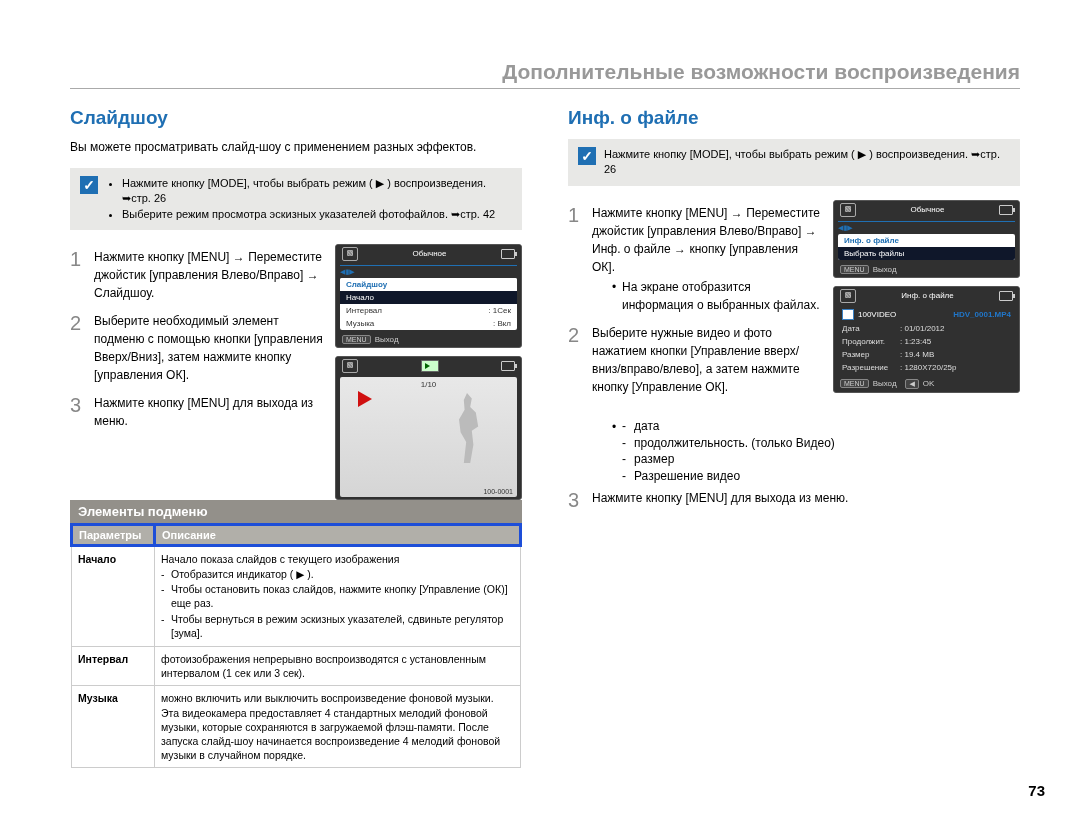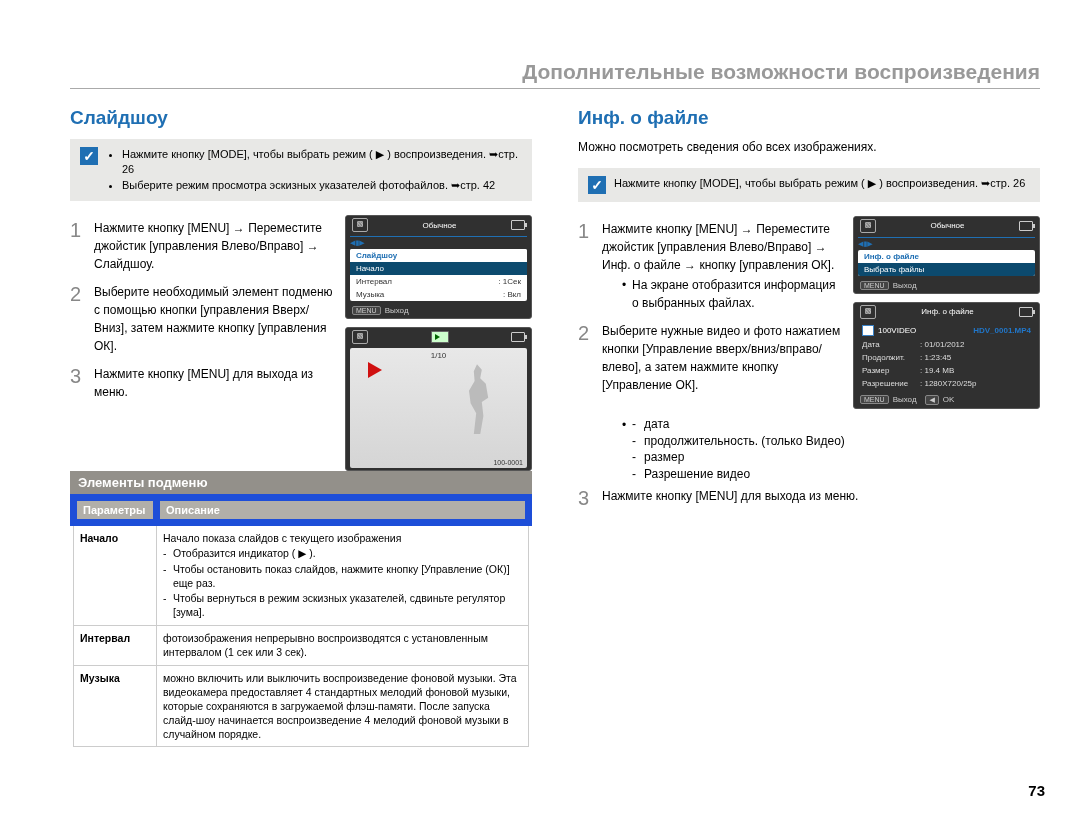--- a/index.html
+++ b/index.html
@@ -1,48 +1,48 @@
 <!DOCTYPE html>
 <html><head>
 <meta charset="utf-8">
 <style>
   body { margin:0; font-family: Arial, sans-serif; font-size:12px; color:#000; background:#fff; }
-  .page { width:1080px; height:825px; position:relative; box-sizing:border-box; padding:60px 40px 40px 70px; }
+  .page { width:1080px; height:825px; position:relative; box-sizing:border-box; padding:60px 60px 40px 70px; }
   .topline { border-bottom:1px solid #aaa; text-align:right; padding-bottom:4px; margin-bottom:18px; }
   .topline span { font-weight:bold; color:#999; font-size:21px; }
   .columns { display:flex; gap:46px; }
   .col { flex:1; min-width:0; }
 
   h2 { color:#1f6fb3; font-size:19px; font-weight:bold; margin:0 0 10px 0; }
   p { margin:0 0 12px 0; line-height:1.4; }
 
   .note-box { background:#e8e8e6; display:flex; align-items:flex-start; padding:8px 10px; margin-bottom:14px; }
   .note-box .check { width:18px; height:18px; background:#1f6fb3; color:#fff; font-size:14px; text-align:center; line-height:18px; font-weight:bold; flex-shrink:0; margin-right:8px; }
   .note-box ul { margin:0; padding-left:16px; }
   .note-box li, .note-box div { font-size:11px; line-height:1.4; }
 
   ol.steps { list-style:none; padding:0; margin:0 0 14px 0; counter-reset: step; }
   ol.steps > li { display:flex; align-items:flex-start; margin-bottom:6px; line-height:1.5; }
   ol.steps > li::before { counter-increment: step; content: counter(step); color:#888; font-size:20px; font-weight:normal; width:24px; flex-shrink:0; }
   ol.steps .txt { flex:1; padding-top:4px; }
 
   .submenu-head { background:#93908a; color:#fff; font-weight:bold; padding:4px 8px; font-size:13px; }
   table.opts { width:100%; border-collapse:collapse; }
-  table.opts th { background:#b1afa9; color:#fff; font-size:11px; padding:3px 6px; text-align:left; border:7px solid #1d4ed8; }
+  table.opts th { background:#b1afa9; color:#fff; font-size:11px; padding:3px 6px; text-align:left; border:3px solid #1d4ed8; }
   table.opts td { font-size:10.5px; padding:5px 6px; border:1px solid #ccc; vertical-align:top; line-height:1.35; }
   table.opts td.param { font-weight:bold; width:70px; }
   table.opts td ul { margin:0; padding-left:14px; }
   table.opts td li { margin:1px 0; }
 
   
   .screen { width:185px; background:#303030; color:#fff; border:1px solid #555; border-radius:3px; overflow:hidden; font-size:8px; flex-shrink:0; font-family: Arial, sans-serif; }
   .screen .bar { display:flex; justify-content:space-between; align-items:center; padding:2px 6px; background:#303030; font-size:8px; }
   .screen .bar .chip { display:inline-block; width:14px; height:12px; border:1px solid #aaa; border-radius:2px; text-align:center; line-height:10px; font-size:7px; }
   .screen .menu-panel { background:#fff; color:#000; margin:2px 4px; border-radius:2px; overflow:hidden; }
-  .screen .menu-panel .sel { background:#0c4a6e; color:#fff; padding:2px 6px; font-size:8px; }
+  .screen .menu-panel .sel { background:#0f172a; color:#fff; padding:2px 6px; font-size:8px; }
   .screen .menu-panel .row { display:flex; justify-content:space-between; padding:2px 6px; font-size:8px; color:#333; }
   .screen .foot { padding:3px 6px; font-size:8px; color:#ccc; }
   .screen .foot .tag { display:inline-block; background:#444; border:1px solid #888; border-radius:2px; padding:0 3px; font-size:7px; margin-right:4px; }
 
   .video-preview { height:120px; background:linear-gradient(#e8e8e8,#d5d5d5); position:relative; margin:2px 4px; border-radius:2px; color:#000; }
   .video-preview .play { position:absolute; left:18px; top:14px; width:0; height:0; border-left:14px solid #d01010; border-top:8px solid transparent; border-bottom:8px solid transparent; }
   .video-preview .count { position:absolute; top:3px; left:50%; transform:translateX(-50%); font-size:8px; color:#333; }
   .video-preview .figure { position:absolute; right:30px; top:16px; width:40px; height:70px; }
   .video-preview .figure::before { content:""; position:absolute; inset:0; background:#bbb; clip-path: polygon(50% 0, 62% 8%, 58% 20%, 72% 28%, 78% 48%, 62% 54%, 66% 74%, 58% 100%, 42% 100%, 48% 70%, 34% 56%, 30% 38%, 44% 24%, 42% 10%); }
   .video-preview .id { position:absolute; right:4px; bottom:2px; font-size:7px; color:#333; }
@@ -76,20 +76,21 @@
 </head>
 <body>
 
 <div class="page">
   <div class="topline"><span>Дополнительные возможности воспроизведения</span></div>
 
   <div class="columns">
 
     <div class="col">
       <h2>Слайдшоу</h2>
+      <p>Вы можете просматривать слайд-шоу с применением разных эффектов.</p>
 
       <div class="note-box">
         <div class="check">✓</div>
         <ul>
           <li>Нажмите кнопку [MODE], чтобы выбрать режим ( ▶ ) воспроизведения. ➥стр. 26</li>
           <li>Выберите режим просмотра эскизных указателей фотофайлов. ➥стр. 42</li>
         </ul>
       </div>
 
       <div class="step-with-img">
@@ -172,21 +173,20 @@
         <tr>
               <td class="param">Музыка</td>
               <td>можно включить или выключить воспроизведение фоновой музыки. Эта видеокамера предоставляет 4 стандартных мелодий фоновой музыки, которые сохраняются в загружаемой флэш-памяти. После запуска слайд-шоу начинается воспроизведение 4 мелодий фоновой музыки в случайном порядке.</td>
             </tr>
       </tbody>
         </table>
     </div>
 
     <div class="col">
       <h2>Инф. о файле</h2>
-      <p>Можно посмотреть сведения обо всех изображениях.</p>
 
       <div class="note-box">
         <div class="check">✓</div>
         <div>Нажмите кнопку [MODE], чтобы выбрать режим ( ▶ ) воспроизведения. ➥стр. 26</div>
       </div>
 
       <div class="step-with-img">
         <ol class="steps">
           <li>
               <div class="txt">

